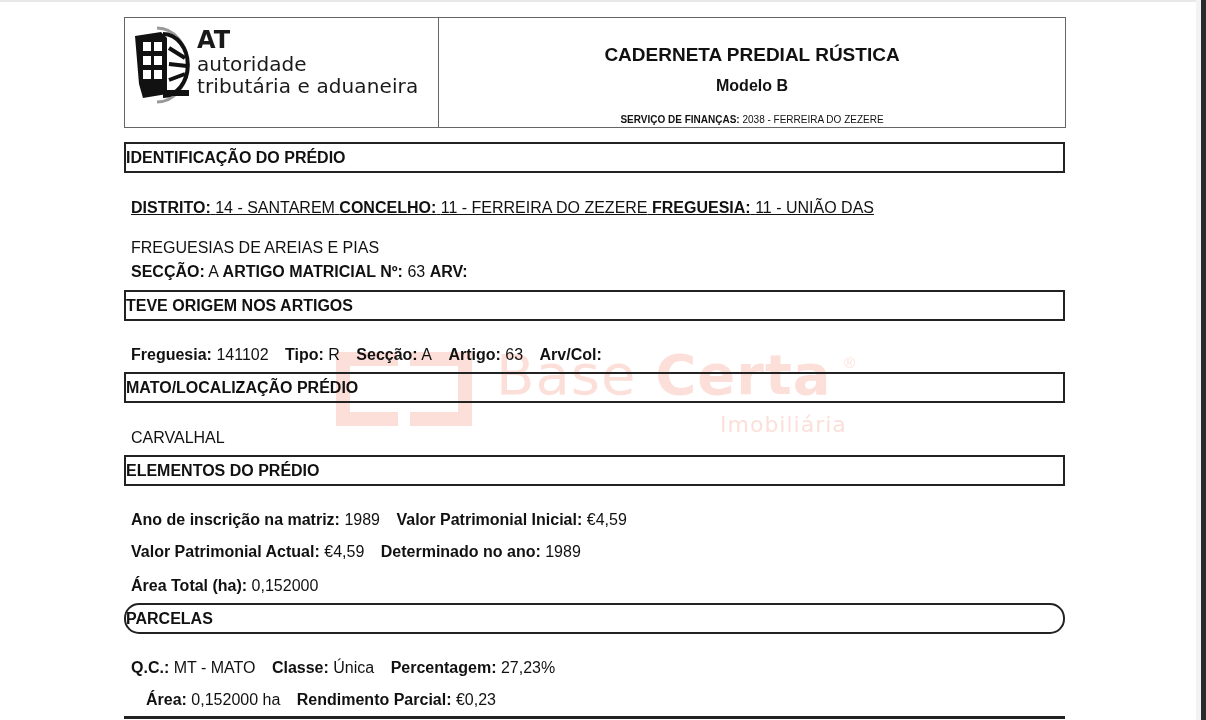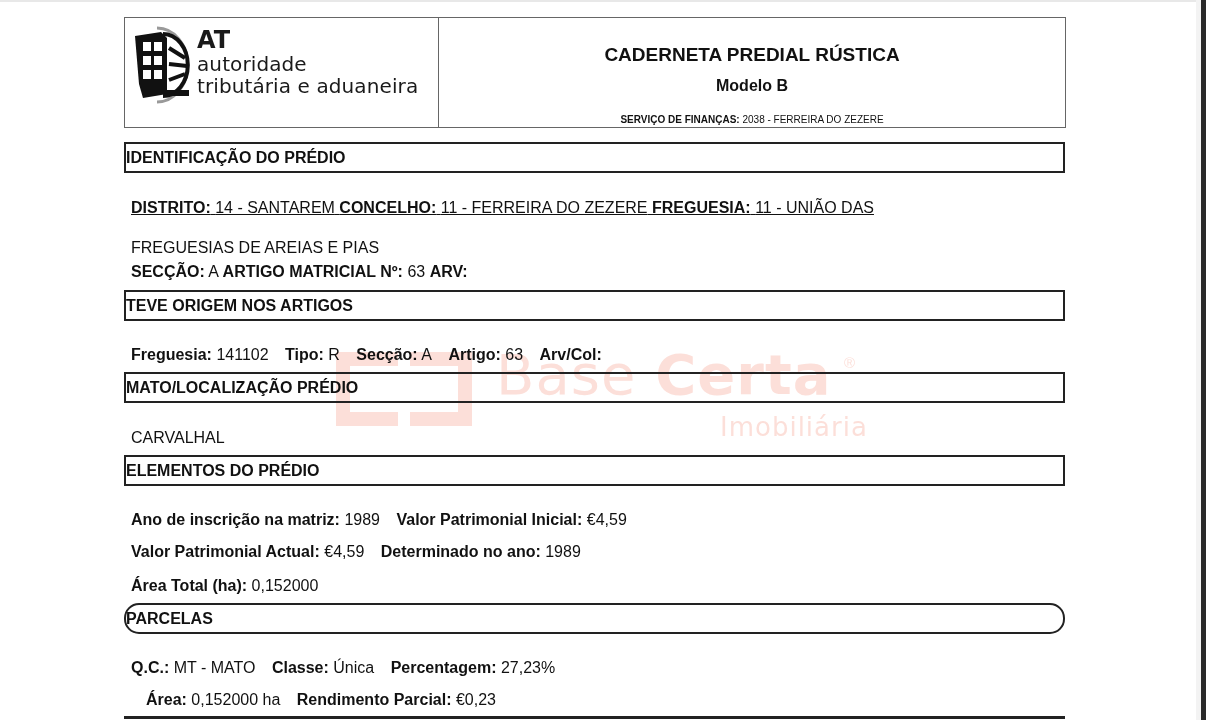--- a/index.html
+++ b/index.html
@@ -34,21 +34,21 @@
     font-weight:bold; font-size:16px; line-height:27px;
   }
   .row { position:absolute; left:131px; font-size:16px; white-space:nowrap; }
   .row b { font-weight:bold; }
   .gap { display:inline-block; width:12px; }
 
   .watermark { position:absolute; left:336px; top:350px; width:540px; height:90px; pointer-events:none;text-decoration:underline; }
   .wm-bracket { position:absolute; top:2px; width:62px; height:74px; border:14px solid rgba(240,110,80,0.22); box-sizing:border-box; }
   .wm-text { position:absolute; left:160px; top:-8px; font-size:56px; color:rgba(240,110,80,0.22); font-family:"DejaVu Sans", sans-serif; letter-spacing:1px; }
   .wm-text b { font-weight:bold; }
-  .wm-sub { position:absolute; left:384px; top:62px; font-size:26px; color:rgba(240,110,80,0.22); font-family:"DejaVu Sans", sans-serif; letter-spacing:1px; }
+  .wm-sub { position:absolute; left:384px; top:62px; font-size:22px; color:rgba(240,110,80,0.22); font-family:"DejaVu Sans", sans-serif; letter-spacing:1px; }
   .wm-reg { position:absolute; left:508px; top:4px; font-size:15px; color:rgba(240,110,80,0.22); }
 
   .bottom-box { position:absolute; left:124px; top:716px; width:941px; height:10px; border-top:3px solid #222; }
 </style>
 </head>
 <body>
 
 <div class="topline"></div>
 <div class="right-shade"></div>
 <div class="right-border"></div>

